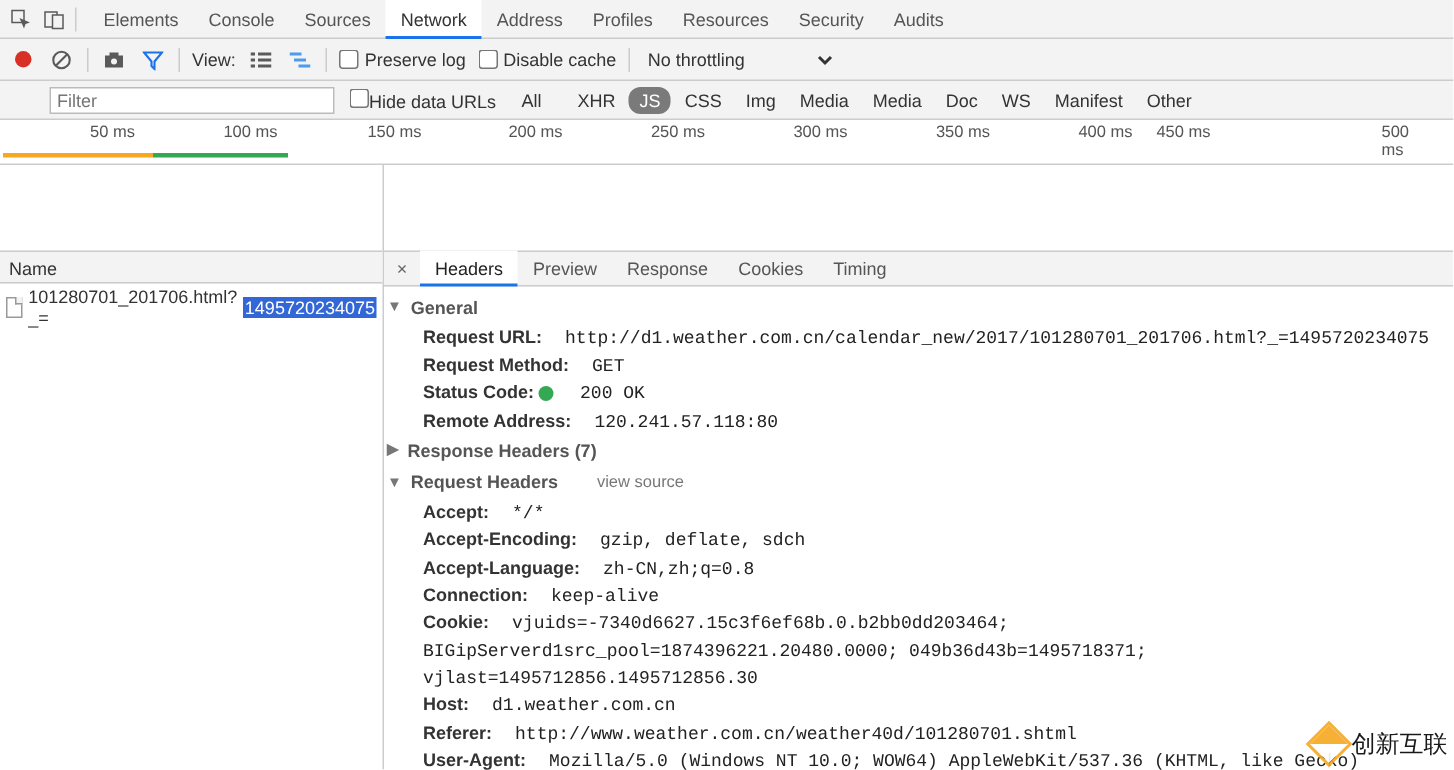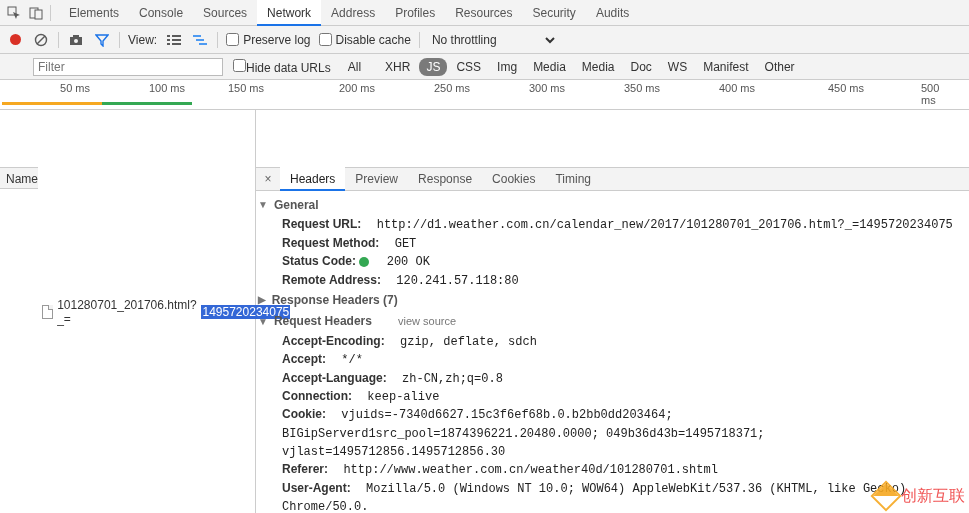--- a/index.html
+++ b/index.html
@@ -111,21 +111,21 @@
   }
   
   .main {
     display: flex;
     height: calc(513px - 26px - 28px - 26px - 30px);
   }
   .left-pane {
     width: 256px;
     border-right: 1px solid #ccc;
     display: flex;
-    flex-direction: row;
+    flex-direction: column;
   }
   .left-pane .col-head {
     height: 22px;
     line-height: 22px;
     padding-left: 6px;
     border-top: 1px solid #ccc;
     border-bottom: 1px solid #ccc;
     background: #f3f3f3;
     color: #333;
     margin-top: 57px;
@@ -193,21 +193,21 @@
   .mono { font-family: Consolas, "Courier New", monospace; font-size: 12px; color: #222; padding-left: 12px; }
   .status-dot {
     display: inline-block; width: 10px; height: 10px; border-radius: 50%;
     background: #34a853; vertical-align: middle; margin-right: 2px;
   }
   
   .watermark {
     position: absolute;
     right: 4px; bottom: 6px;
     display: flex; align-items: center; gap: 4px;
-    color: #ef4444;
+    color: #000000;
     font-size: 16px;
     opacity: 0.9;
     pointer-events: none;
   }
   .watermark .logo {
     width: 22px; height: 22px;
     transform: rotate(45deg);
     background: linear-gradient(135deg,#f6a821 50%,#fff 50%);
     border: 2px solid #f6a821;
   }
@@ -314,27 +314,27 @@
     <span class="ftype">Doc</span>
     <span class="ftype">WS</span>
     <span class="ftype">Manifest</span>
     <span class="ftype">Other</span>
   </div>
 </div>
 
 <div class="timeline">
   <span class="tick" style="left:90px">50 ms</span>
   <span class="tick" style="left:185px">100 ms</span>
-  <span class="tick" style="left:264px">150 ms</span>
+  <span class="tick" style="left:281px">150 ms</span>
   <span class="tick" style="left:375px">200 ms</span>
   <span class="tick" style="left:470px">250 ms</span>
   <span class="tick" style="left:565px">300 ms</span>
   <span class="tick" style="left:660px">350 ms</span>
   <span class="tick" style="left:755px">400 ms</span>
-  <span class="tick" style="left:864px">450 ms</span>
+  <span class="tick" style="left:807px">450 ms</span>
   <span class="tick" style="left:945px">500 ms</span>
   <span class="band" style="left:2px;width:100px;background:#f6a821"></span>
   <span class="band" style="left:102px;width:90px;background:#34a853"></span>
 </div>
 
 <div class="main">
   <div class="left-pane">
     <div class="col-head">Name</div>
     <div class="req-item">
       <span class="file-icon"></span>
@@ -366,25 +366,26 @@
       <div class="section-head">
           <span class="tri">▶</span>
           <span>Response Headers (7)</span>
         </div>
 
       <div class="section-head">
           <span class="tri">▼</span>
           <span>Request Headers</span>
           <span class="view-src">view source</span>
         </div>
+      <div class="kv"><span class="k">Accept:</span> <span class="mono">*/*</span></div>
       <div class="kv"><span class="k">Accept-Encoding:</span> <span class="mono">gzip, deflate, sdch</span></div>
-      <div class="kv"><span class="k">Accept:</span> <span class="mono">*/*</span></div>
       <div class="kv"><span class="k">Accept-Language:</span> <span class="mono">zh-CN,zh;q=0.8</span></div>
       <div class="kv"><span class="k">Connection:</span> <span class="mono">keep-alive</span></div>
       <div class="kv"><span class="k">Cookie:</span> <span class="mono">vjuids=-7340d6627.15c3f6ef68b.0.b2bb0dd203464; BIGipServerd1src_pool=1874396221.20480.0000; 049b36d43b=1495718371; vjlast=1495712856.1495712856.30</span></div>
+      <div class="kv"><span class="k">Host:</span> <span class="mono">d1.weather.com.cn</span></div>
       <div class="kv"><span class="k">Referer:</span> <span class="mono">http://www.weather.com.cn/weather40d/101280701.shtml</span></div>
       <div class="kv"><span class="k">User-Agent:</span> <span class="mono">Mozilla/5.0 (Windows NT 10.0; WOW64) AppleWebKit/537.36 (KHTML, like Gecko) Chrome/50.0.</span></div>
 
     </div>
   </div>
 </div>
 
 <div class="watermark">
   <span class="logo"></span>
   <span>创新互联</span>

